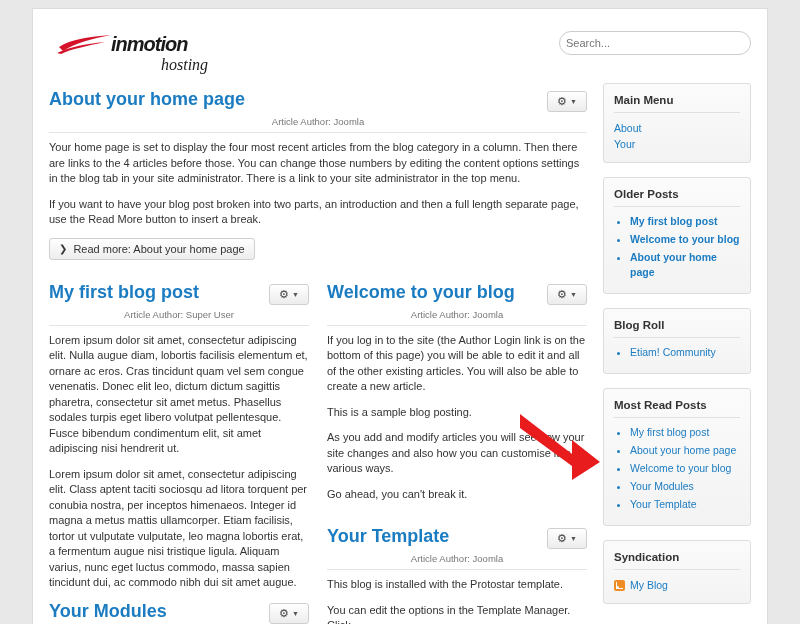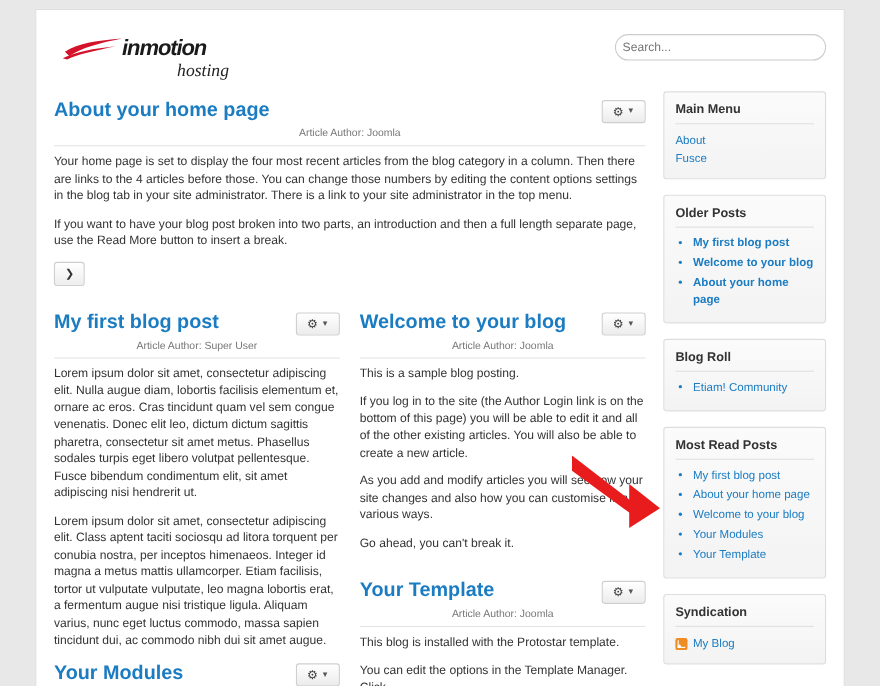--- a/index.html
+++ b/index.html
@@ -253,20 +253,21 @@
         <div class="gear-btn">
           <span>⚙</span>
           <span class="caret">▼</span>
         </div>
         <h2 class="art-title">About your home page</h2>
         <div class="art-author">Article Author: Joomla</div>
         <p class="art-p">Your home page is set to display the four most recent articles from the blog category in a column. Then there are links to the 4 articles before those. You can change those numbers by editing the content options settings in the blog tab in your site administrator. There is a link to your site administrator in the top menu.</p>
         <p class="art-p">If you want to have your blog post broken into two parts, an introduction and then a full length separate page, use the Read More button to insert a break.</p>
         <div class="readmore">
           <span class="arr">❯</span>
+          <span>Read more: About your home page</span>
         </div>
       </div>
 
       <div class="cols">
 
         <div class="col">
           <div class="article">
             <div class="gear-btn">
               <span>⚙</span>
               <span class="caret">▼</span>
@@ -288,22 +289,22 @@
         </div>
 
         <div class="col">
           <div class="article">
             <div class="gear-btn">
               <span>⚙</span>
               <span class="caret">▼</span>
             </div>
             <h2 class="art-title">Welcome to your blog</h2>
             <div class="art-author">Article Author: Joomla</div>
+            <p class="art-p">If you log in to the site (the Author Login link is on the bottom of this page) you will be able to edit it and all of the other existing articles. You will also be able to create a new article.</p>
             <p class="art-p">This is a sample blog posting.</p>
-            <p class="art-p">If you log in to the site (the Author Login link is on the bottom of this page) you will be able to edit it and all of the other existing articles. You will also be able to create a new article.</p>
             <p class="art-p">As you add and modify articles you will see how your site changes and also how you can customise it in various ways.</p>
             <p class="art-p">Go ahead, you can't break it.</p>
           </div>
 
           <div class="article" style="margin-top:24px;">
             <div class="gear-btn">
               <span>⚙</span>
               <span class="caret">▼</span>
             </div>
             <h2 class="art-title">Your Template</h2>
@@ -314,21 +315,21 @@
         </div>
 
       </div>
     </div>
 
     <div class="sidebar">
 
       <div class="module">
         <h3>Main Menu</h3>
         <a class="plain-link">About</a>
-        <a class="plain-link">Fusce</a>
+        <a class="plain-link">Your</a>
       </div>
 
       <div class="module">
         <h3>Older Posts</h3>
         <ul>
           <li class="bold">
             <span>My first blog post</span>
           </li>
           <li class="bold">
             <span>Welcome to your blog</span>

